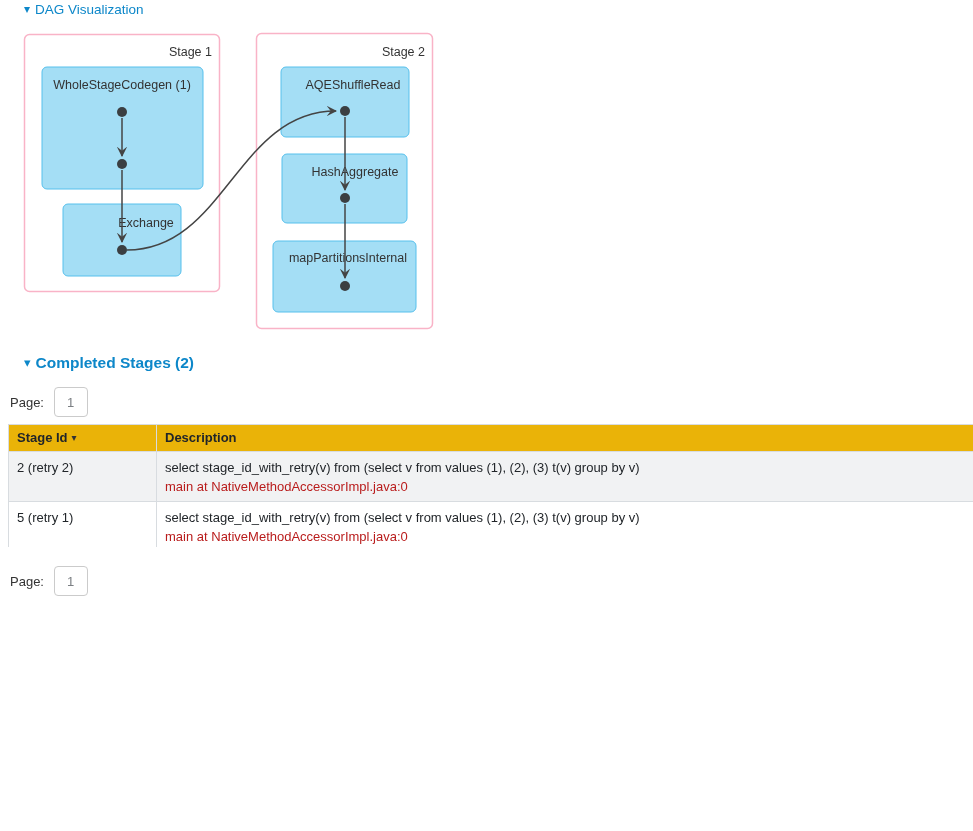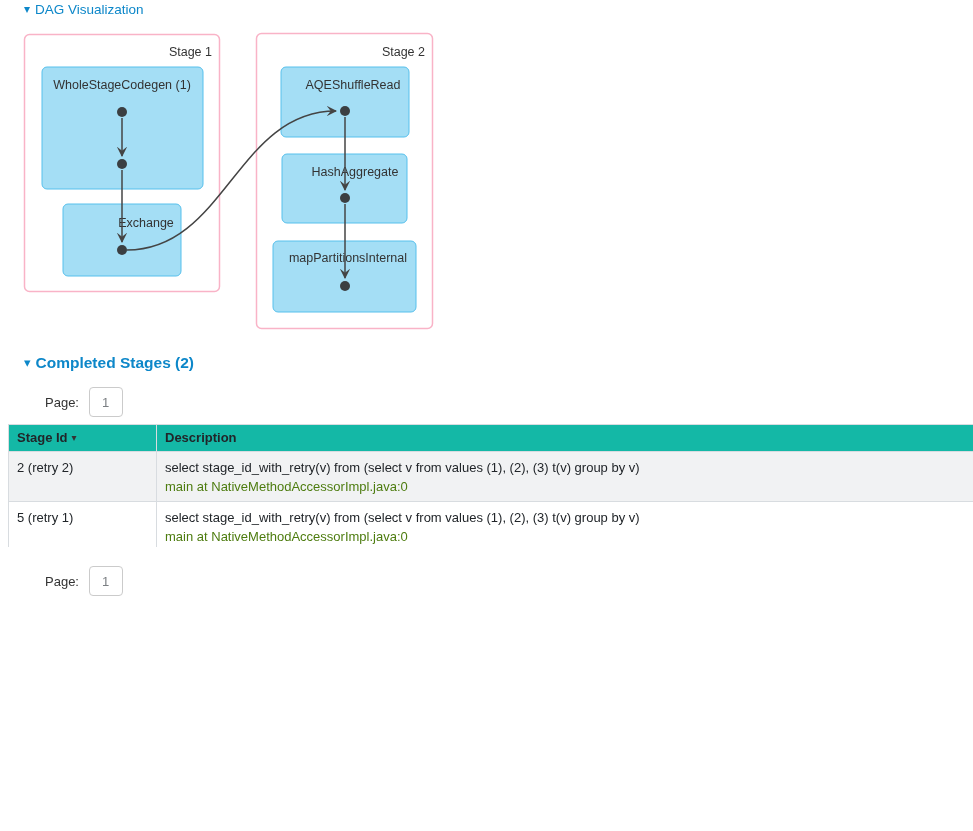--- a/index.html
+++ b/index.html
@@ -5,41 +5,41 @@
   html,body{margin:0;padding:0;background:#fff;}
   body{font-family:"Liberation Sans","DejaVu Sans",sans-serif;color:#333;}
   #screen{position:relative;width:973px;height:831px;background:#fff;overflow:hidden;}
 
   .section-toggle{position:absolute;left:8px;text-decoration:none;color:#0d87c9;cursor:pointer;white-space:nowrap;margin-left:16px;}
   .caret{display:inline-block;font-size:12px;margin-right:5px;position:relative;top:-1px;color:#0d87c9;}
   #dag-toggle{top:2px;font-size:13.5px;}
   #stages-toggle{top:354px;font-size:15.5px;font-weight:bold;text-align:center;}
   #stages-toggle .caret{font-size:13px;}
 
-  .pager{position:absolute;left:10px;font-size:13px;color:#333;margin-left:35px;}
+  .pager{position:absolute;left:10px;font-size:13px;color:#333;}
   .pager-label{display:inline-block;vertical-align:middle;}
   .pager input{width:28px;height:26px;margin-left:6px;border:1px solid #cbcbcb;border-radius:4px;
     text-align:center;font-size:13px;color:#7b7f83;font-family:inherit;vertical-align:middle;background:#fff;outline:none;}
   #pager-top{top:387px;}
   #pager-bottom{top:566px;}
 
   svg text{font-family:"Liberation Sans","DejaVu Sans",sans-serif;fill:#333;}
   .cluster-label{font-size:12.5px;}
   .node-label{font-size:12.5px;}
 
   #table-wrap{position:absolute;left:8px;top:424px;right:0;height:123px;overflow:hidden;}
   table.stages{border-collapse:collapse;width:1300px;table-layout:fixed;font-size:13px;}
   table.stages th, table.stages td{border:1px solid #d8dce0;padding:5px 8px;vertical-align:top;text-align:left;}
-  table.stages th{font-weight:bold;color:#212529;background:#14b8a6;height:16px;}
+  table.stages th{font-weight:bold;color:#212529;background:#eab308;height:16px;}
   table.stages td{color:#212529;}
   col.c-stageid{width:148px;}
   tr.striped td{background:#f1f2f3;margin-top:28px;}
   .sort-caret{font-size:10px;color:#333;margin-left:4px;position:relative;top:-1px;}
   .desc-line{line-height:19px;}
-  td a.cell-link{color:#4d7c0f;text-decoration:none;line-height:19px;}
+  td a.cell-link{color:#b91c1c;text-decoration:none;line-height:19px;}
   .cell-plain{line-height:19px;}
   td .cell-first{padding-top:1px;}
 </style>
 </head>
 <body>
 
 <div id="screen">
 
   <a id="dag-toggle" class="section-toggle">
     <span class="caret">▾</span><span>DAG Visualization</span>

